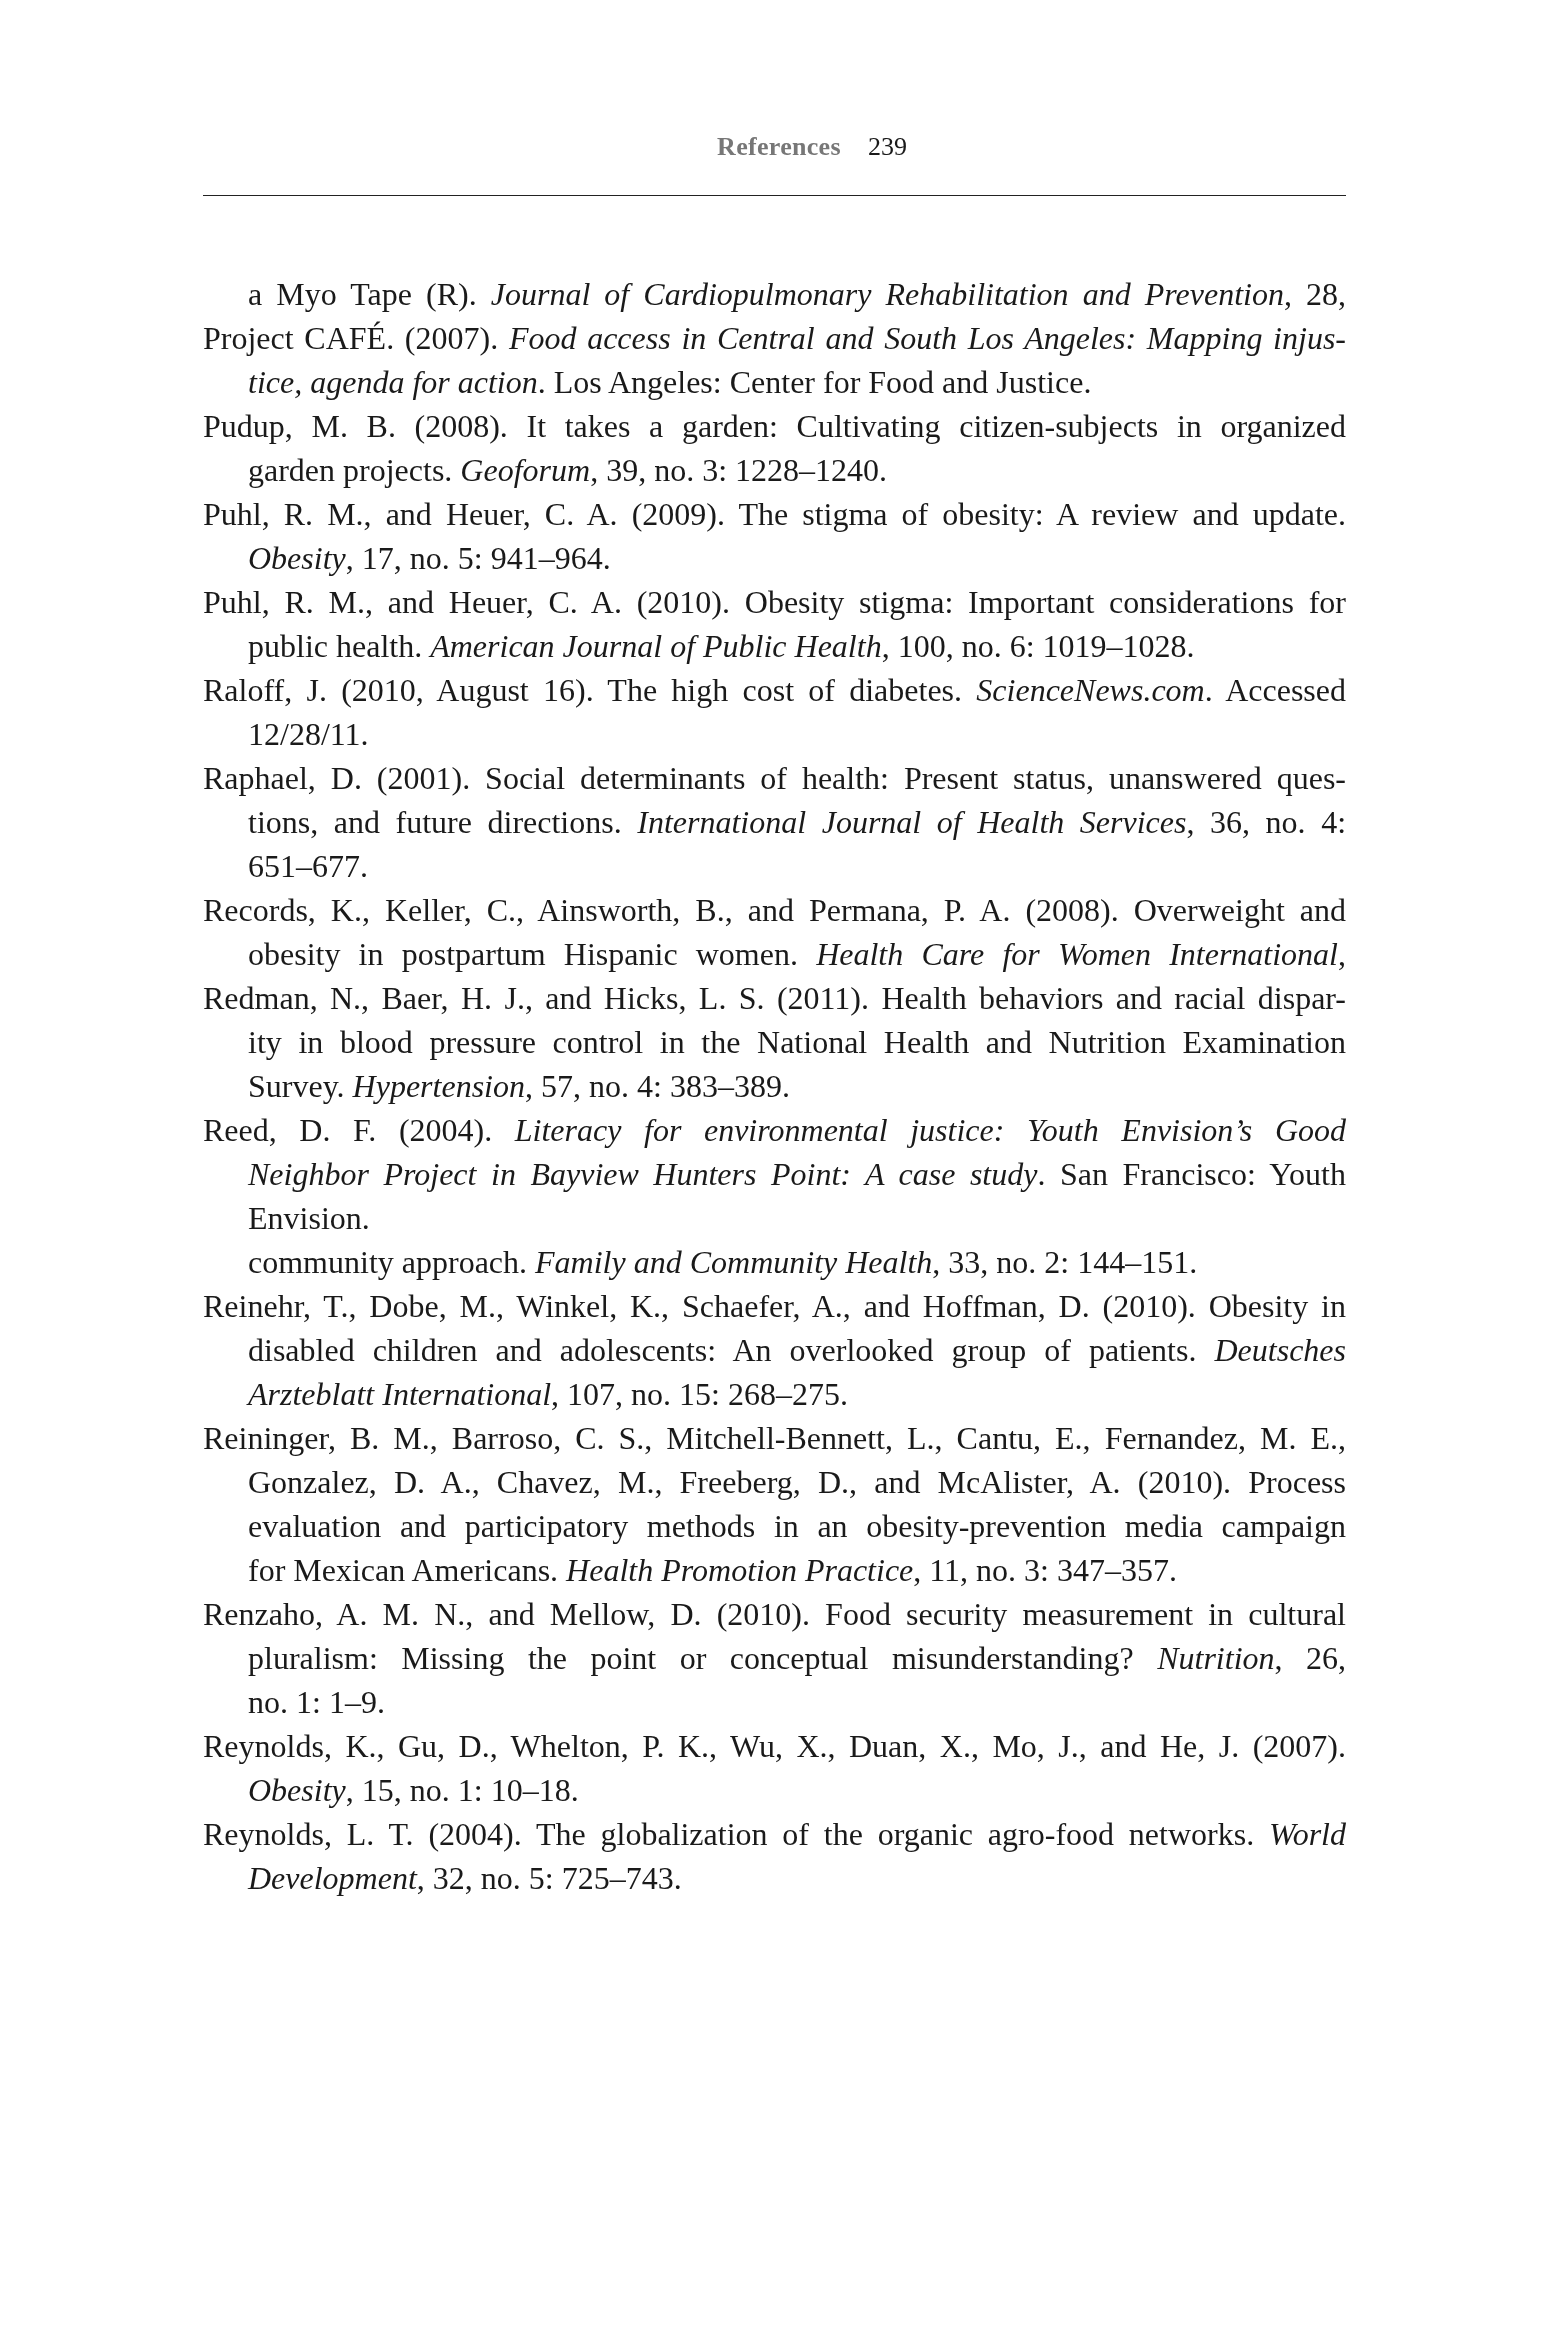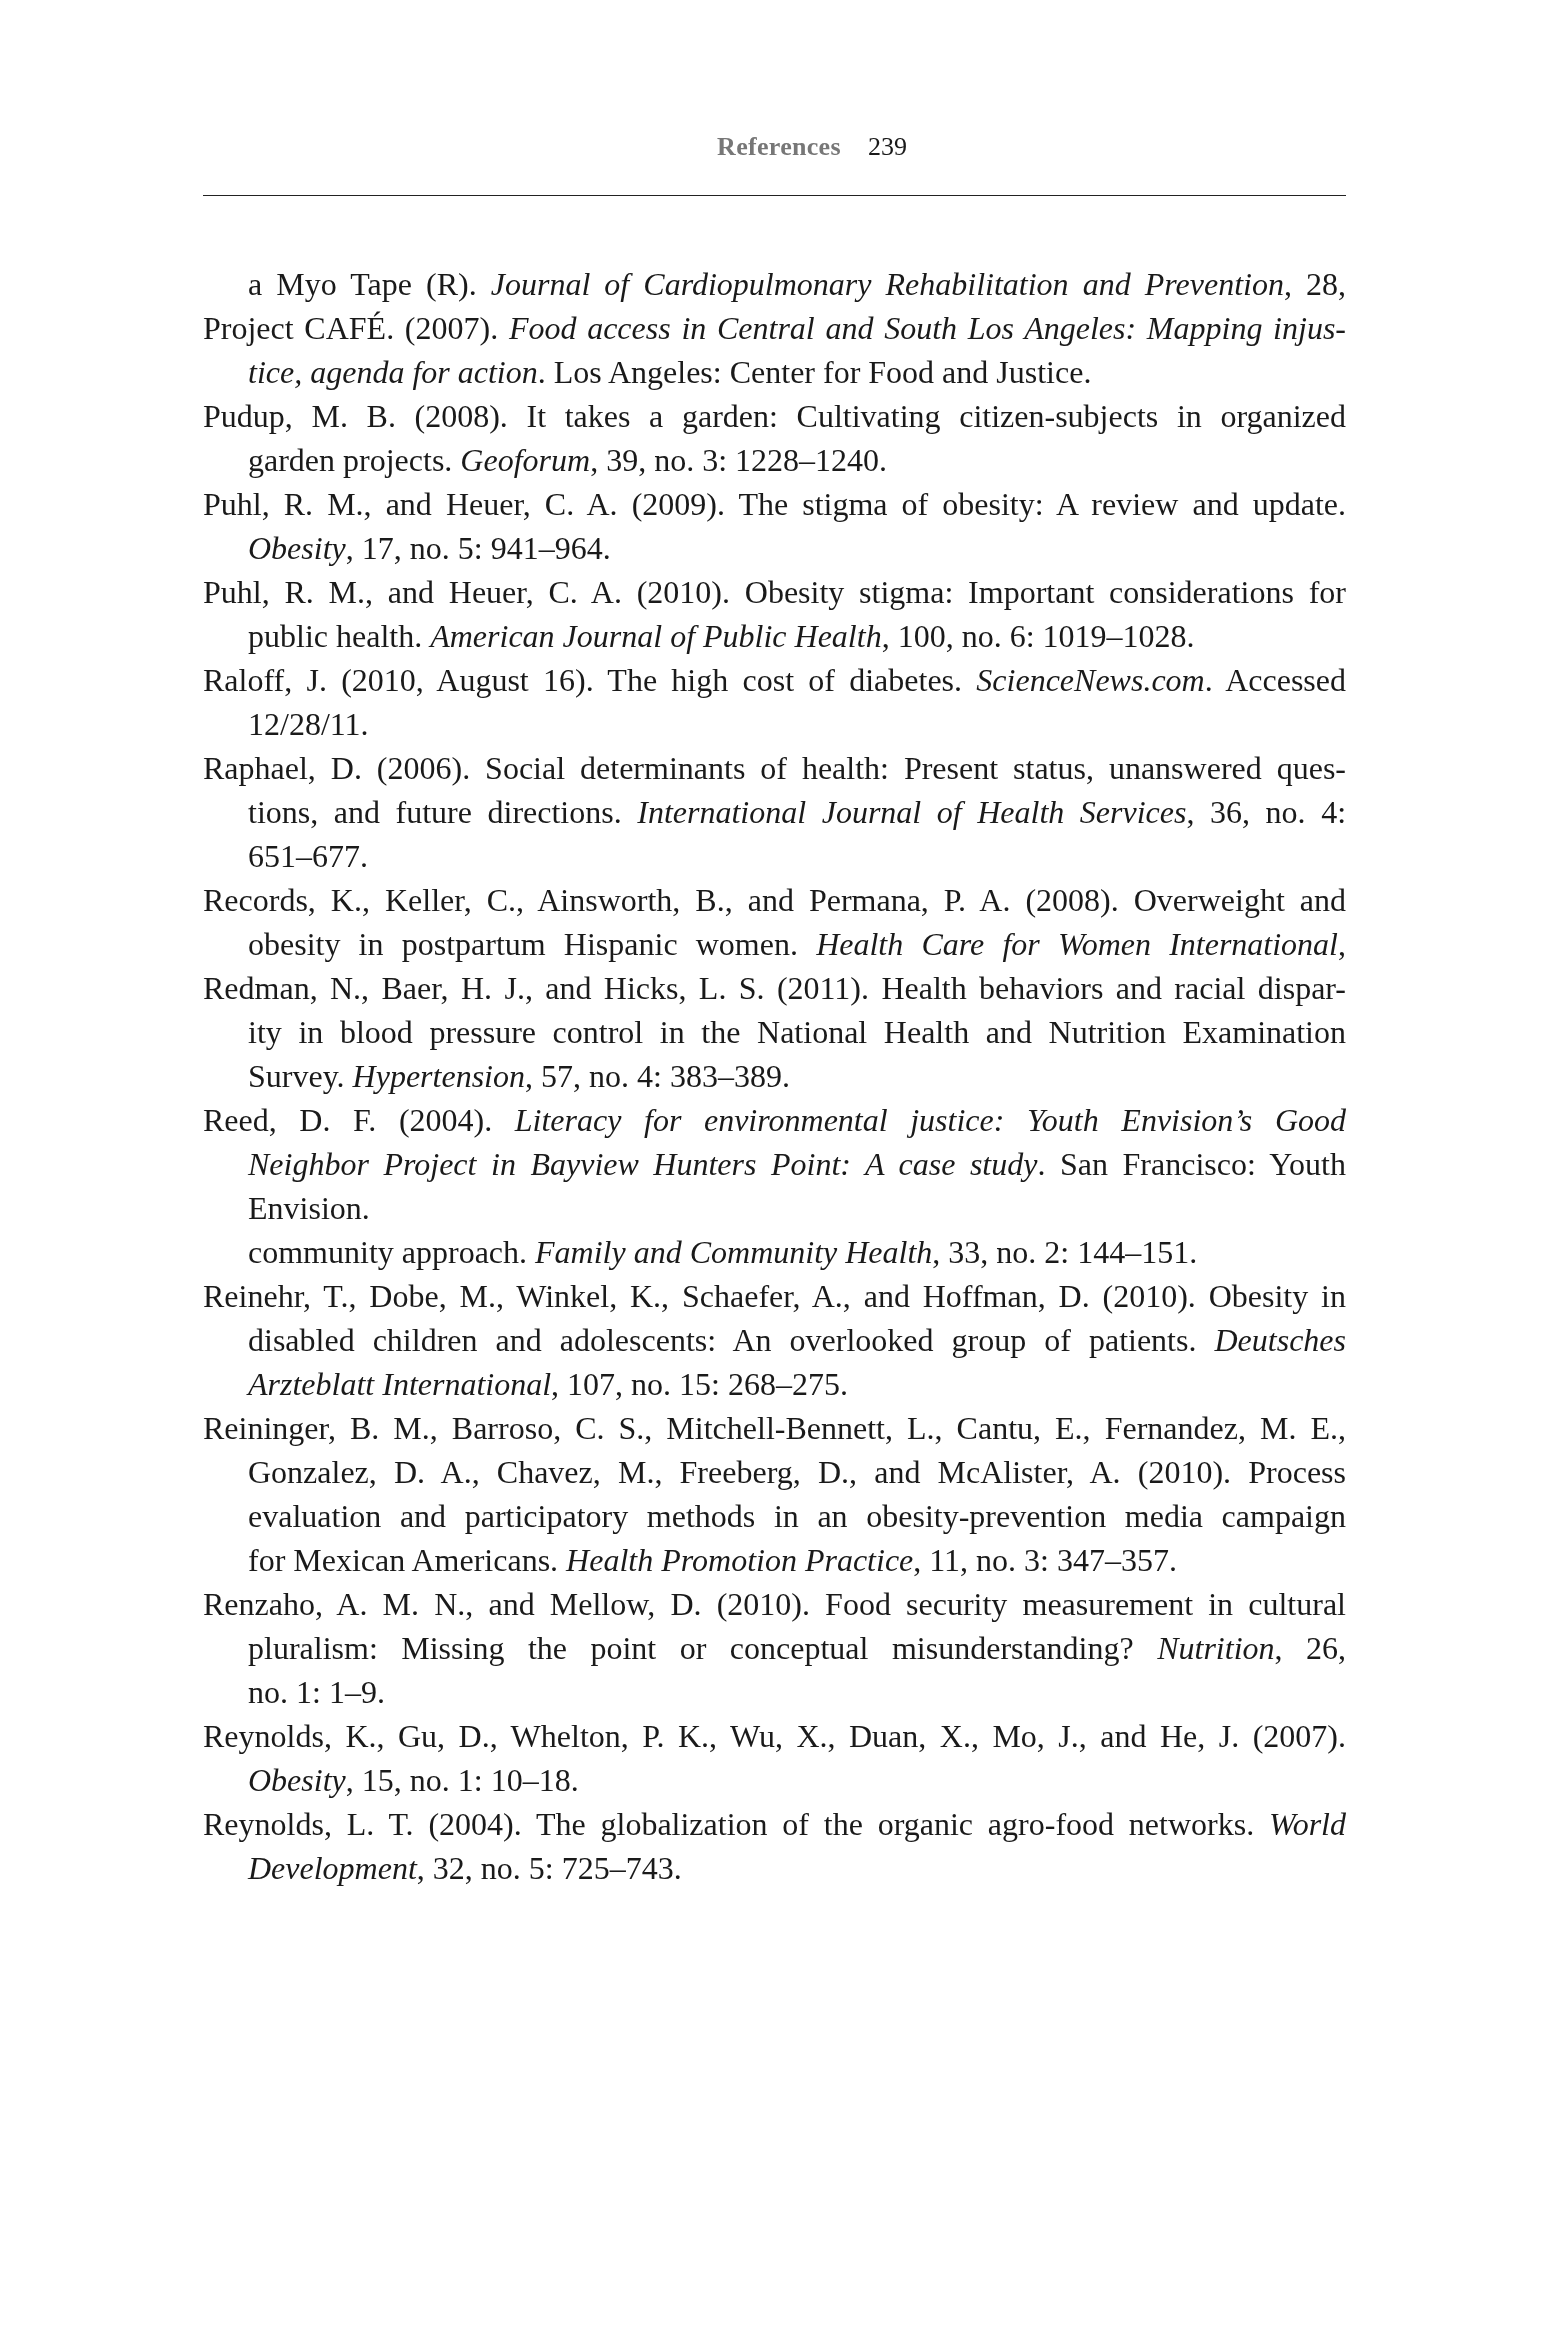--- a/index.html
+++ b/index.html
@@ -8,21 +8,21 @@
     position: absolute; left: 0; top: 127px; width: 1560px; text-align: center;
     font-family: "Liberation Serif", serif; font-size: 26px; line-height: 39px; padding-left: 32px;
   }
   .running-title { color: #777777; font-weight: bold; letter-spacing: 0.3px; }
   .page-number { color: #1a1a1a; margin-left: 27px; }
   .header-rule {
     position: absolute; left: 203px; top: 195px; width: 1143px; height: 0;
     border-top: 1.9px solid #222222;
   }
   .refs {
-    position: absolute; left: 203px; top: 262px; width: 1143px;
+    position: absolute; left: 203px; top: 272px; width: 1143px;
     font-family: "Liberation Serif", serif; font-size: 32px; color: #1a1a1a;
   }
   .ref { margin: 0; }
   .line {
     height: 44px; line-height: 44px; white-space: nowrap;
     text-align: justify; text-align-last: justify; overflow: visible;
   }
   .line.last { text-align-last: left; }
   .line.cont { padding-left: 45px; }
   .it { font-style: italic; }
@@ -53,21 +53,21 @@
     </div>
     <div class="ref">
       <div class="line"><span>Puhl, R. M., and Heuer, C. A. (2010). Obesity stigma: Important considerations for</span></div>
       <div class="line cont last"><span>public health. </span><span class="it">American Journal of Public Health</span><span>, 100, no. 6: 1019–1028.</span></div>
     </div>
     <div class="ref">
       <div class="line"><span>Raloff, J. (2010, August 16). The high cost of diabetes. </span><span class="it">ScienceNews.com</span><span>. Accessed</span></div>
       <div class="line cont last"><span>12/28/11.</span></div>
     </div>
     <div class="ref">
-      <div class="line"><span>Raphael, D. (2006). Social determinants of health: Present status, unanswered ques-</span></div>
+      <div class="line"><span>Raphael, D. (2001). Social determinants of health: Present status, unanswered ques-</span></div>
       <div class="line cont"><span>tions, and future directions. </span><span class="it">International Journal of Health Services</span><span>, 36, no. 4:</span></div>
       <div class="line cont last"><span>651–677.</span></div>
     </div>
     <div class="ref">
       <div class="line"><span>Records, K., Keller, C., Ainsworth, B., and Permana, P. A. (2008). Overweight and</span></div>
       <div class="line cont"><span>obesity in postpartum Hispanic women. </span><span class="it">Health Care for Women International</span><span>,</span></div>
     </div>
     <div class="ref">
       <div class="line"><span>Redman, N., Baer, H. J., and Hicks, L. S. (2011). Health behaviors and racial dispar-</span></div>
       <div class="line cont"><span>ity in blood pressure control in the National Health and Nutrition Examination</span></div>

